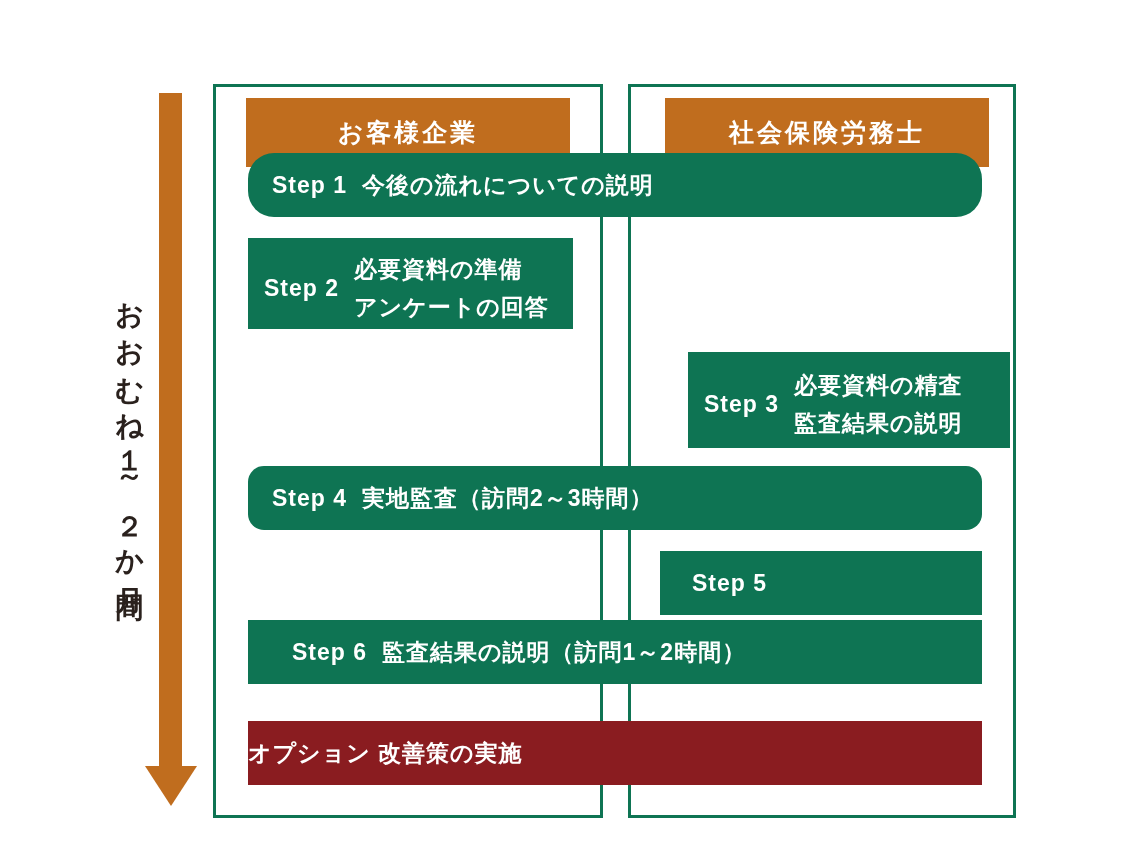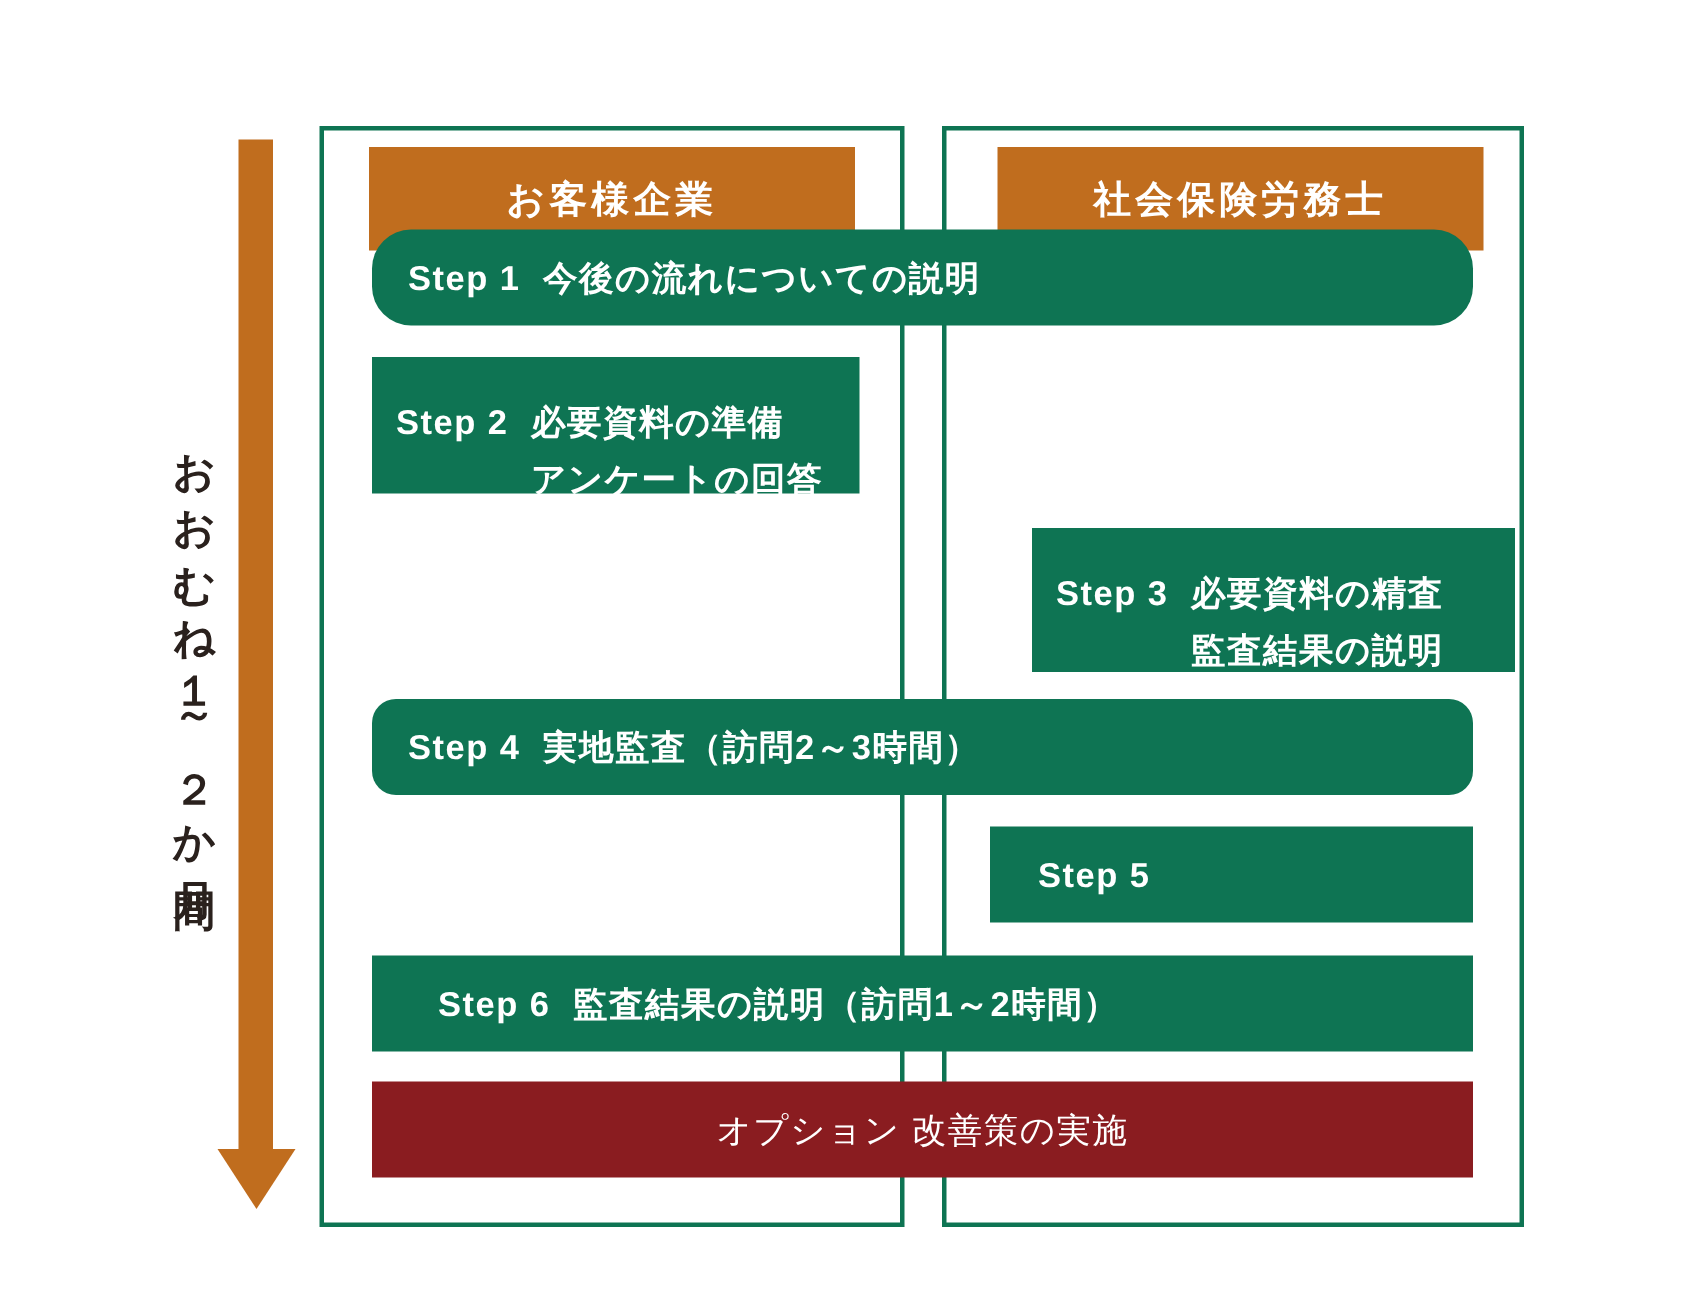--- a/index.html
+++ b/index.html
@@ -35,31 +35,31 @@
 
   
   .step { position:absolute; background:var(--green,#0e7453); color:#ffffff;
     font-size:23px; font-weight:bold; letter-spacing:1px;
     display:flex; align-items:center; box-sizing:border-box; }
   .step .lbl { white-space:pre; margin-right:15px; }
   .step .txt > span { display:block; }
   .full { left:248px; width:734px; height:64px; padding-left:24px; }
   .s1 { top:153px;border-radius:26px; }
   .s4 { top:466px;border-radius:16px; }
-  .s6 { top:637px;padding-left:44px; }
+  .s6 { top:620px;padding-left:44px; }
   .s2 { left:248px; top:238px; width:325px; height:91px; padding-left:16px; }
   .s3 { left:688px; top:352px; width:322px; height:96px; padding-left:16px; }
   .s5 { left:660px; top:551px; width:322px; height:64px; padding-left:32px; }
-  .multi { align-items:flex-start; padding-top:24px; line-height:38px; }
+  .multi { align-items:center; padding-top:8px; line-height:38px; }
 
   
   .option { position:absolute; left:248px; top:721px; width:734px; height:64px;
     background:var(--dark-red,#8a1c20); color:#ffffff;
-    font-size:23px; font-weight:normal; letter-spacing:1px;
-    display:flex; align-items:center; justify-content:center; }
+    font-size:23px; font-weight:bold; letter-spacing:1px;
+    display:flex; align-items:center; justify-content:flex-start; }
 </style>
 </head>
 <body>
 
 <div class="canvas">
 
   <div class="arrow-shaft"></div>
   <div class="arrow-head"></div>
   <div class="timeline-label">おおむね１～２か月間</div>
 

